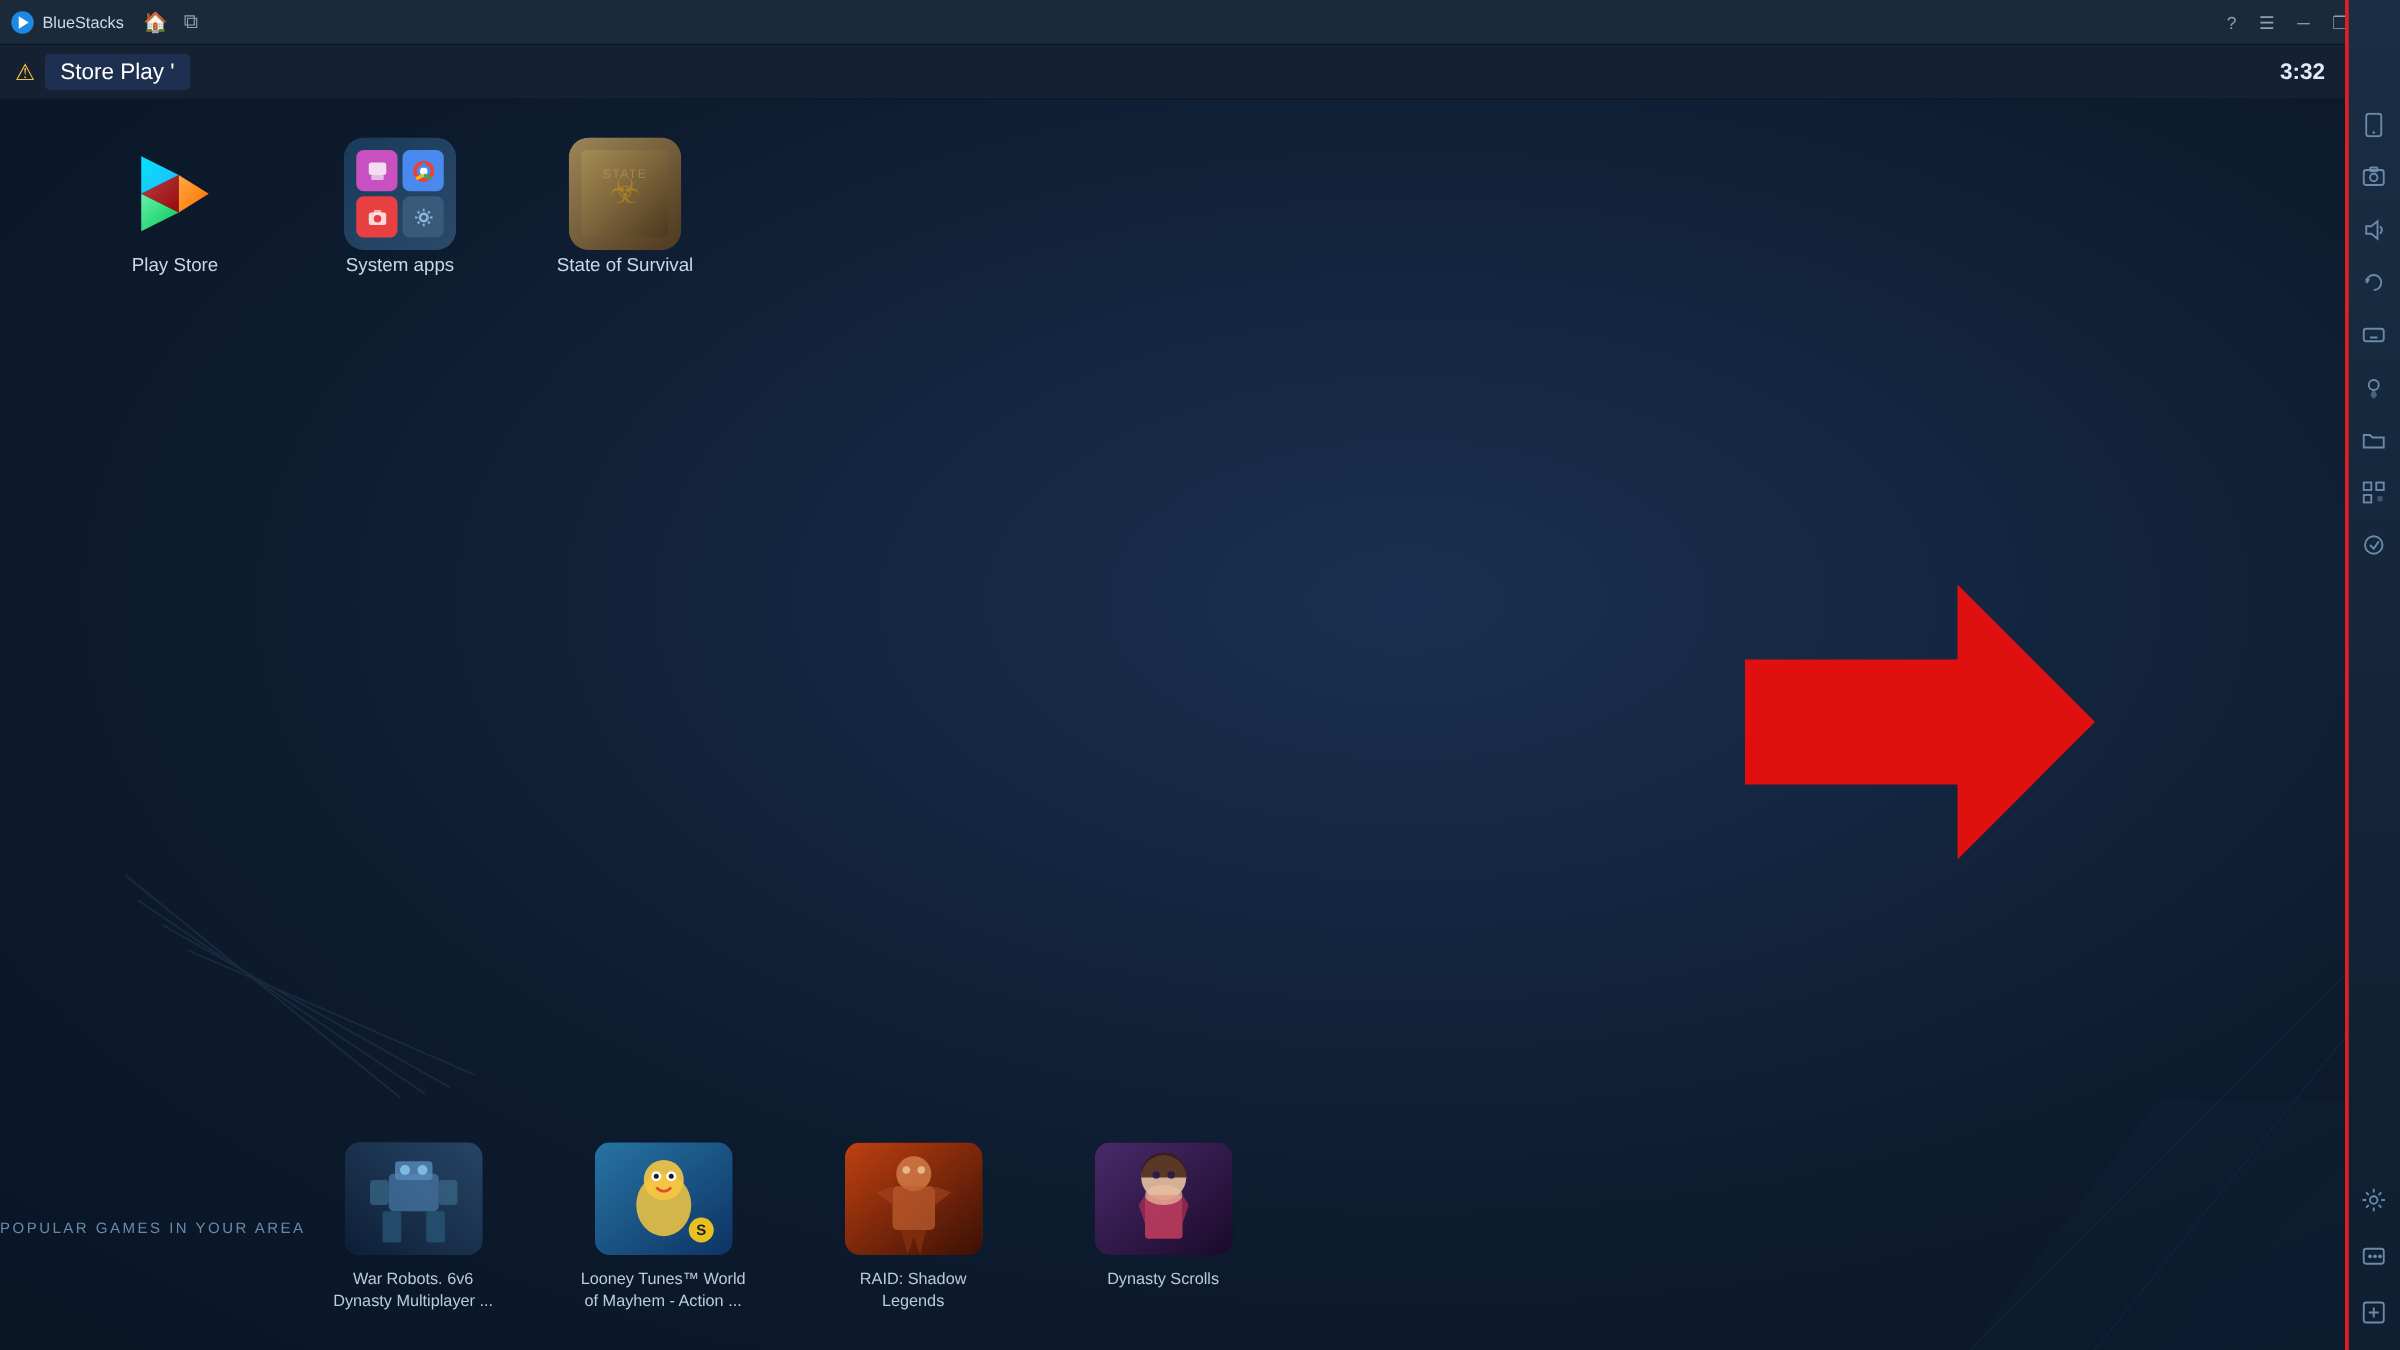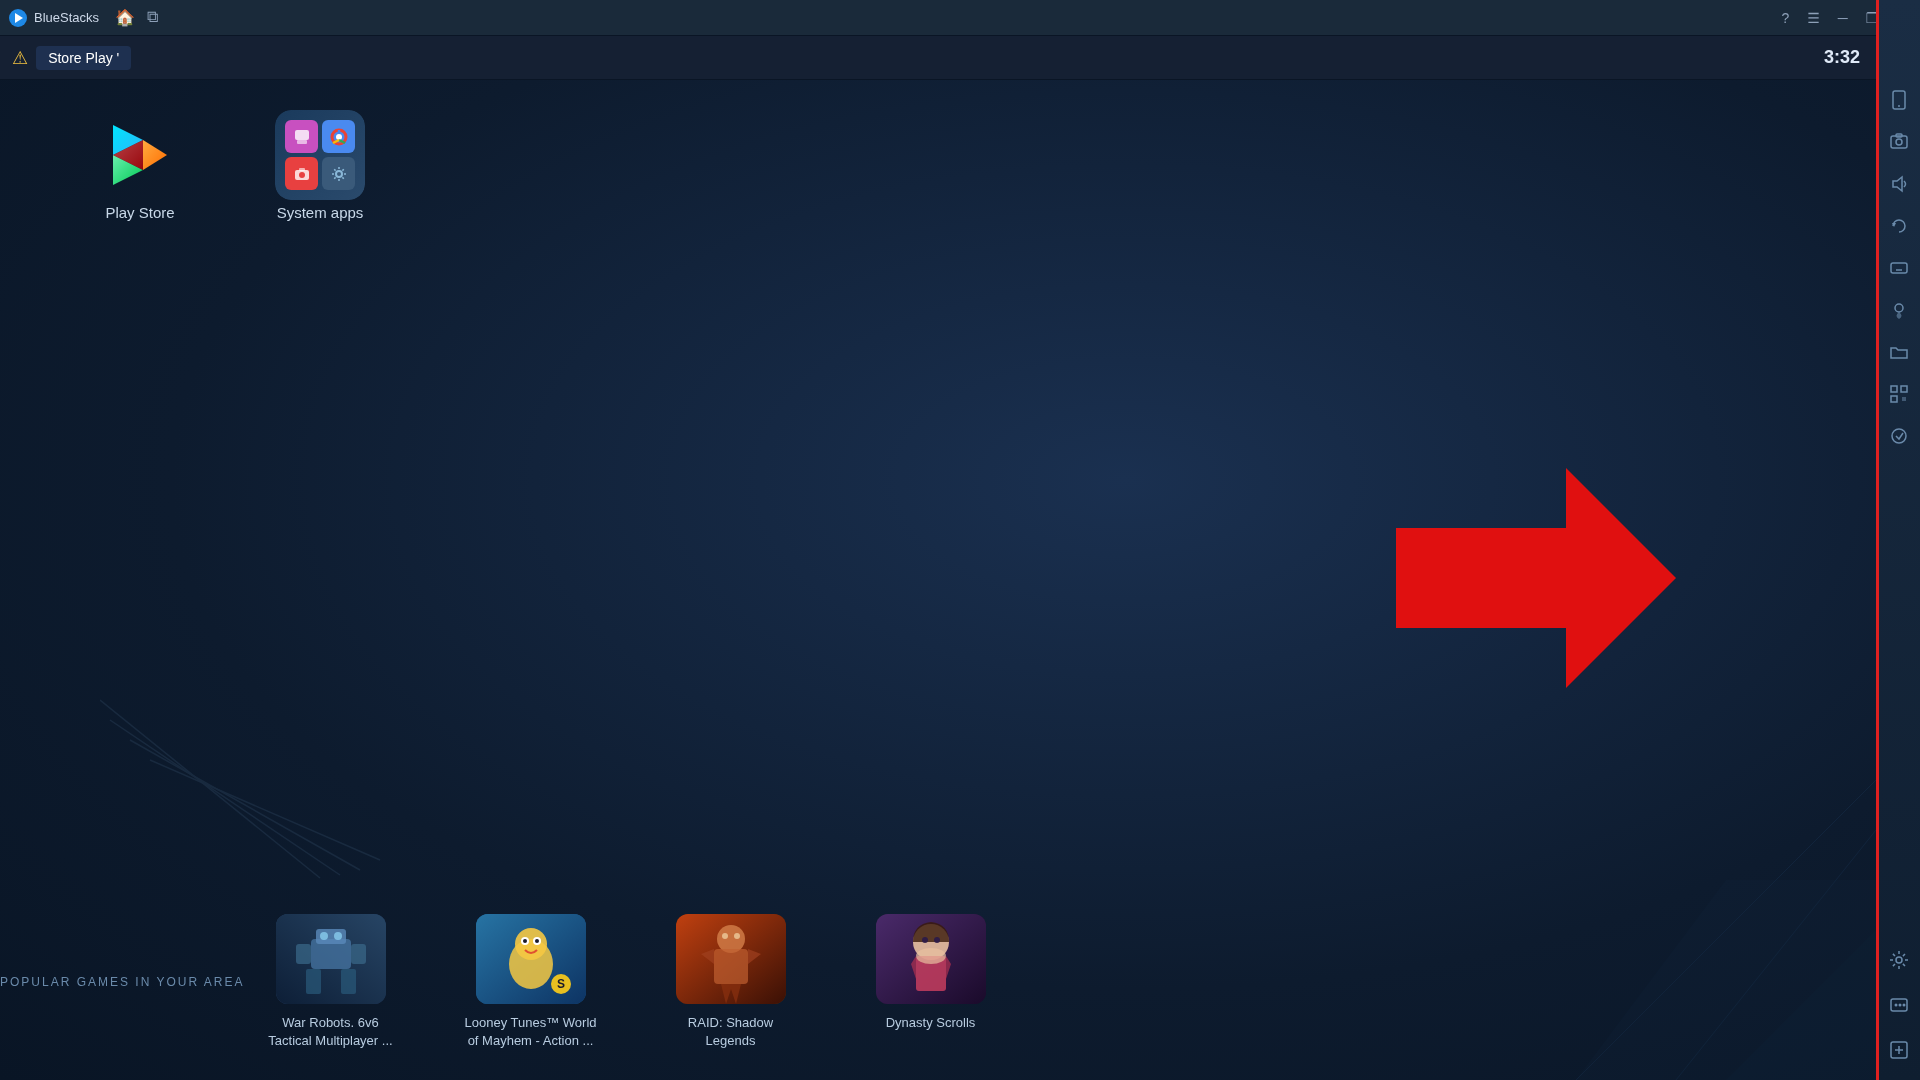--- a/index.html
+++ b/index.html
@@ -81,21 +81,21 @@
       font-size: 18px;
     }
     #toolbar .time-display {
       position: absolute;
       right: 60px;
       font-size: 18px;
       font-weight: bold;
       color: #e0eaf8;
     }
     #toolbar .tab-item {
-      font-size: 14px;
+      font-size: 18px;
       color: #8da0b8;
       padding: 4px 12px;
       border-radius: 4px;
       cursor: pointer;
     }
     #toolbar .tab-item.active {
       color: #fff;
       background: #1e3050;
     }
 
@@ -448,20 +448,40 @@
             <svg width="18" height="18" viewBox="0 0 18 18">
                 <circle cx="9" cy="9" r="3" fill="none" stroke="#8ab8d8" stroke-width="2"></circle>
                 <path d="M9 2v2M9 14v2M2 9h2M14 9h2M4.2 4.2l1.4 1.4M12.4 12.4l1.4 1.4M4.2 13.8l1.4-1.4M12.4 5.6l1.4-1.4" stroke="#8ab8d8" stroke-width="1.5"></path>
               </svg>
           </div>
         </div>
       </div>
       <span class="app-label">System apps</span>
     </div>
 
+    <div class="app-item">
+      <div class="app-icon-wrap">
+        <div class="sos-icon">
+          <svg width="70" height="70" viewBox="0 0 70 70">
+            <rect width="70" height="70" fill="#8B7355" rx="4"></rect>
+            <rect width="70" height="70" fill="url(#sosGrad)" rx="4" opacity="0.7"></rect>
+            <defs>
+              <linearGradient id="sosGrad" x1="0%" y1="0%" x2="100%" y2="100%">
+                <stop offset="0%" style="stop-color:#c8a850;stop-opacity:0.5"></stop>
+                <stop offset="100%" style="stop-color:#3a2010;stop-opacity:0.8"></stop>
+              </linearGradient>
+            </defs>
+
+            <text x="35" y="42" font-size="28" text-anchor="middle" fill="#d4a020" opacity="0.9">☣</text>
+            <text x="35" y="22" font-size="10" text-anchor="middle" fill="#c0a060" letter-spacing="1">STATE</text>
+          </svg>
+        </div>
+      </div>
+      <span class="app-label">State of Survival</span>
+    </div>
 
   </div>
 
   <div id="popular-section">
     <span class="popular-label">POPULAR GAMES IN YOUR AREA</span>
     <div class="popular-games-row">
 
       <div class="game-item">
         <div class="game-thumb thumb-war-robots">
           <svg width="110" height="90" viewBox="0 0 110 90">
@@ -479,21 +499,21 @@
             <rect x="20" y="30" width="15" height="20" rx="3" fill="#3a6a8a" opacity="0.7"></rect>
             <rect x="75" y="30" width="15" height="20" rx="3" fill="#3a6a8a" opacity="0.7"></rect>
             <rect x="30" y="55" width="15" height="25" rx="2" fill="#2a5a7a" opacity="0.7"></rect>
             <rect x="65" y="55" width="15" height="25" rx="2" fill="#2a5a7a" opacity="0.7"></rect>
             <circle cx="48" cy="22" r="4" fill="#88ccee" opacity="0.8"></circle>
             <circle cx="62" cy="22" r="4" fill="#88ccee" opacity="0.8"></circle>
           </svg>
         </div>
         <span class="game-label">
           <span>War Robots. 6v6</span><br>
-          <span>Tactical Multiplayer ...</span>
+          <span>Dynasty Multiplayer ...</span>
         </span>
       </div>
 
       <div class="game-item">
         <div class="game-thumb thumb-looney">
           <svg width="110" height="90" viewBox="0 0 110 90">
             <rect width="110" height="90" fill="#1a5a8a"></rect>
             <defs>
               <linearGradient id="ltGrad" x1="0%" y1="0%" x2="100%" y2="100%">
                 <stop offset="0%" style="stop-color:#2a7aaa"></stop>

